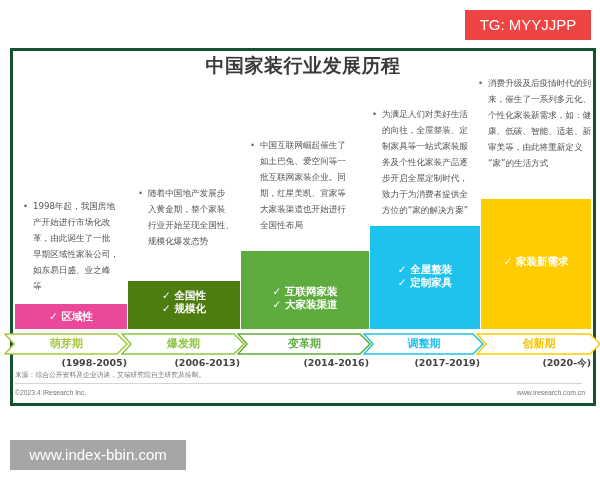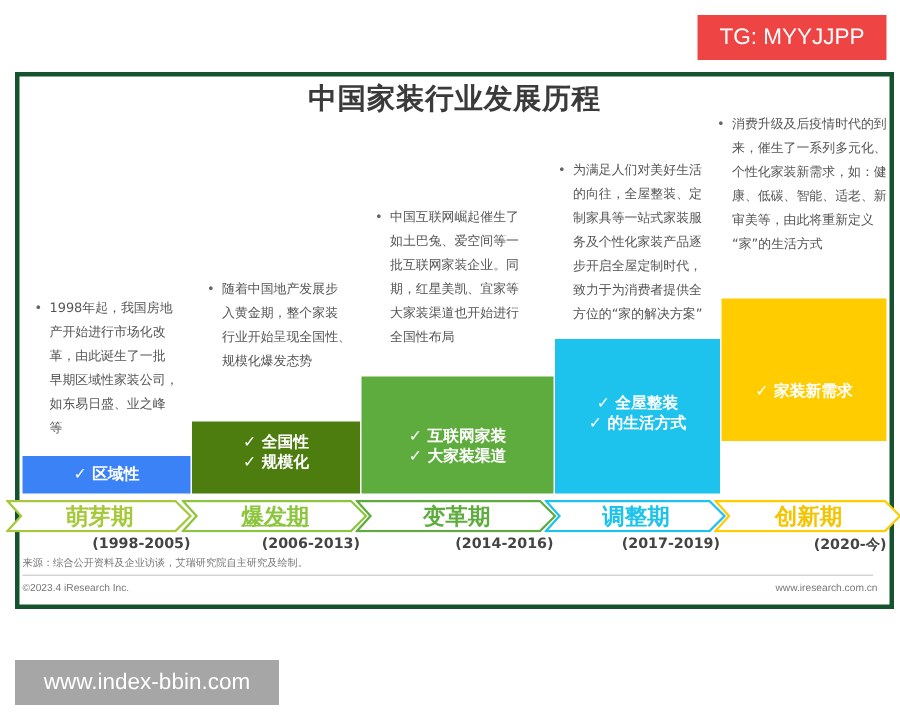--- a/index.html
+++ b/index.html
@@ -8,21 +8,21 @@
   .tg-badge { position:absolute; left:465px; top:10px; width:126px; height:30px; background:#ef4444;
               color:#fff; font-family:"Liberation Sans",sans-serif; font-size:15px; line-height:30px; text-align:center; }
   .card { position:absolute; left:10px; top:48px; width:580px; height:352px; border:3px solid #14532d; background:#fff; }
   .title { position:absolute; left:0; top:2px; width:100%; text-align:center; font-size:19px; font-weight:bold; color:#3a3a3a; letter-spacing:0.5px; }
   .desc { position:absolute; font-size:8.6px; line-height:16px; color:#555; padding-left:14px; box-sizing:border-box; }
   .desc .bullet { position:absolute; left:4px; top:0; color:#666; }
   .block { position:absolute; color:#fff; font-weight:bold; font-size:10.5px; line-height:13px; text-align:center; box-sizing:border-box; }
   .block .line { display:block; }
   .phase { position:absolute; top:282px; height:22px; }
   .phase svg { position:absolute; left:0; top:0; }
-  .phase .label { position:absolute; left:0; top:0; width:100%; text-align:center; line-height:22px; font-size:15px; font-weight:bold; }
+  .phase .label { position:absolute; left:0; top:0; width:100%; text-align:center; line-height:22px; font-size:11px; font-weight:bold; }
   .years { position:absolute; top:306px; font-size:9.5px; font-weight:bold; color:#444; text-align:right; }
   .source { position:absolute; left:2px; top:319px; font-size:6.8px; color:#777; }
   .divider { position:absolute; left:2px; top:332px; width:567px; height:1px; background:#d4d4d4; }
   .copyright { position:absolute; left:2px; top:338px; font-size:6.8px; color:#777; font-family:"Liberation Sans",sans-serif; }
   .site { position:absolute; right:8px; top:338px; font-size:6.8px; color:#777; font-family:"Liberation Sans",sans-serif; }
   .url-badge { position:absolute; left:10px; top:440px; width:176px; height:30px; background:#a6a6a6;
                color:#fff; font-family:"Liberation Sans",sans-serif; font-size:15px; line-height:30px; text-align:center; }
 </style>
 </head>
 <body>
@@ -74,50 +74,50 @@
   <div class="desc" style="left:461px; top:24px; width:124px;">
     <span class="bullet">•</span>
     <div>消费升级及后疫情时代的到</div>
     <div>来，催生了一系列多元化、</div>
     <div>个性化家装新需求，如：健</div>
     <div>康、低碳、智能、适老、新</div>
     <div>审美等，由此将重新定义</div>
     <div>“家”的生活方式</div>
   </div>
 
-  <div class="block" style="left:2px; top:253px; width:112px; height:25px; background:#3b82f6; padding-top:6px;">
+  <div class="block" style="left:2px; top:253px; width:112px; height:25px; background:#ec4899; padding-top:6px;">
     <span class="line">✓ 区域性</span>
   </div>
   <div class="block" style="left:115px; top:230px; width:112px; height:48px; background:#4d7c0f; padding-top:8px;">
     <span class="line">✓ 全国性</span>
     <span class="line">✓ 规模化</span>
   </div>
   <div class="block" style="left:228px; top:200px; width:128px; height:78px; background:#5fac3e; padding-top:34px;">
     <span class="line">✓ 互联网家装</span>
     <span class="line">✓ 大家装渠道</span>
   </div>
   <div class="block" style="left:357px; top:175px; width:110px; height:103px; background:#1dc3ec; padding-top:37px;">
     <span class="line">✓ 全屋整装</span>
-    <span class="line">✓ 的生活方式</span>
+    <span class="line">✓ 定制家具</span>
   </div>
-  <div class="block" style="left:468px; top:148px; width:110px; height:95px; background:#ffcc00; padding-top:56px;">
+  <div class="block" style="left:468px; top:148px; width:110px; height:130px; background:#ffcc00; padding-top:56px;">
     <span class="line">✓ 家装新需求</span>
   </div>
 
   <div class="phase" style="left:-9px; width:125px;">
     <svg width="125" height="22" viewBox="0 0 125 22">
       <polygon points="1,1 113,1 123,11 113,21 1,21 10,11" fill="#fff" stroke="#a5c93a" stroke-width="1.5"></polygon>
     </svg>
     <div class="label" style="color:#a5c93a;">萌芽期</div>
   </div>
   <div class="phase" style="left:108px; width:125px;">
     <svg width="125" height="22" viewBox="0 0 125 22">
       <polygon points="1,1 113,1 123,11 113,21 1,21 10,11" fill="#fff" stroke="#8cc63f" stroke-width="1.5"></polygon>
     </svg>
-    <div class="label" style="color:#8cc63f;text-decoration:underline;">爆发期</div>
+    <div class="label" style="color:#8cc63f;">爆发期</div>
   </div>
   <div class="phase" style="left:224px; width:135px;">
     <svg width="135" height="22" viewBox="0 0 135 22">
       <polygon points="1,1 123,1 133,11 123,21 1,21 10,11" fill="#fff" stroke="#5fac3e" stroke-width="1.5"></polygon>
     </svg>
     <div class="label" style="color:#5fac3e;">变革期</div>
   </div>
   <div class="phase" style="left:350px; width:122px;">
     <svg width="122" height="22" viewBox="0 0 122 22">
       <polygon points="1,1 110,1 120,11 110,21 1,21 10,11" fill="#fff" stroke="#1dc3ec" stroke-width="1.5"></polygon>

